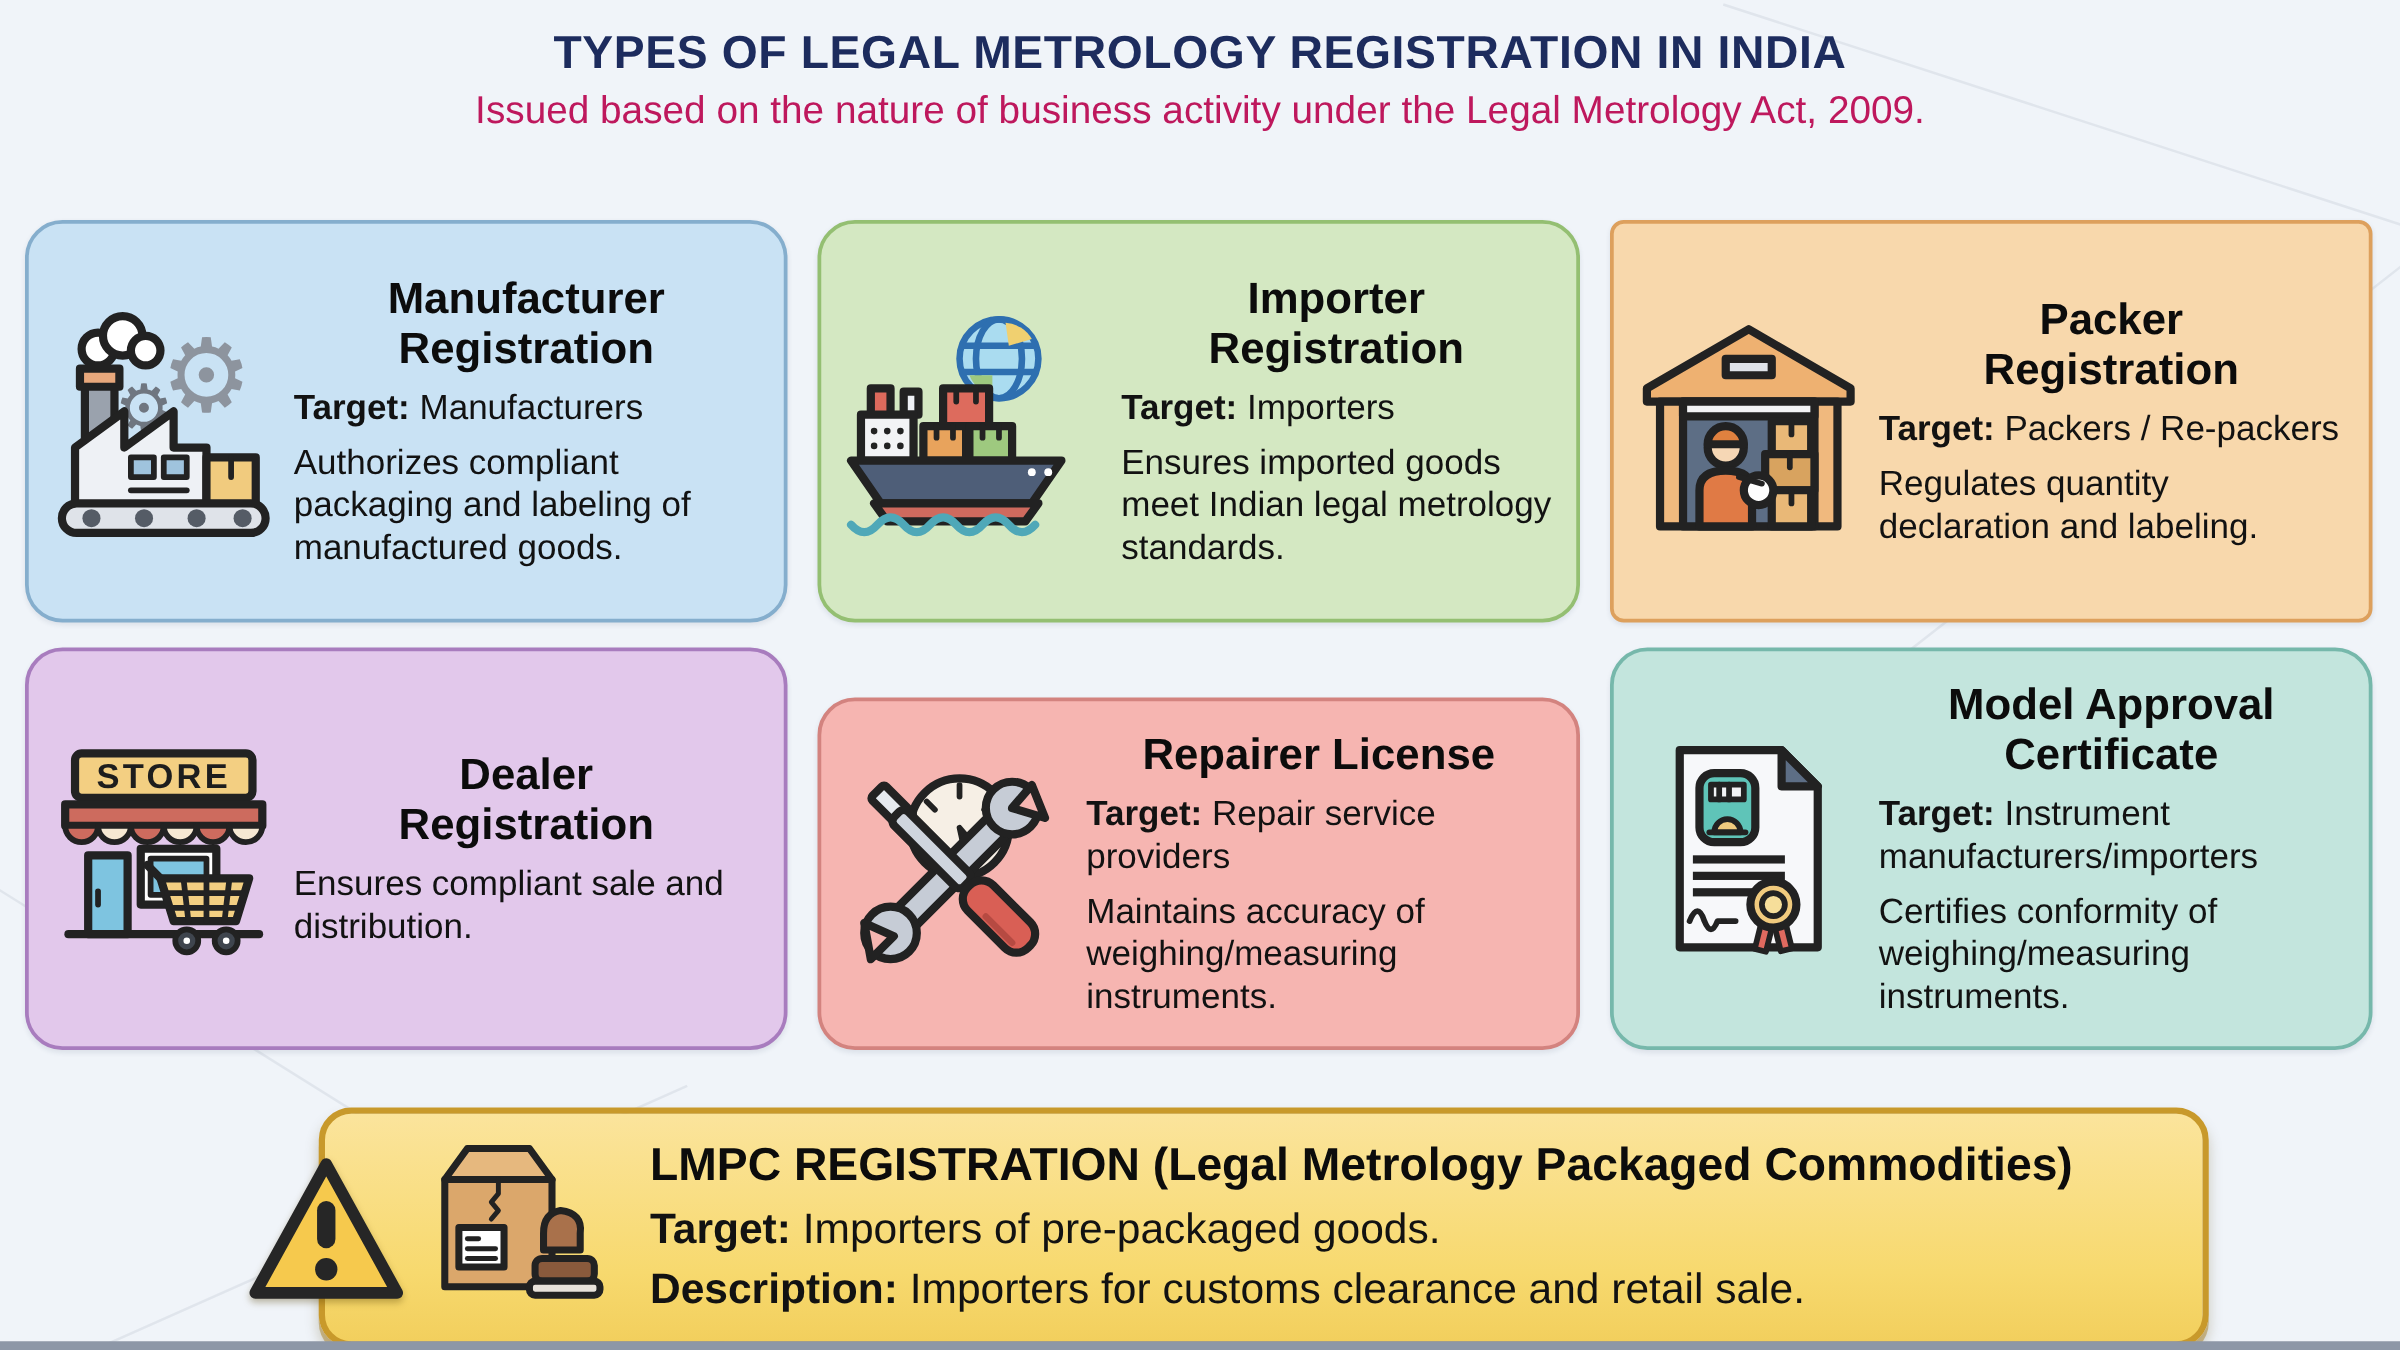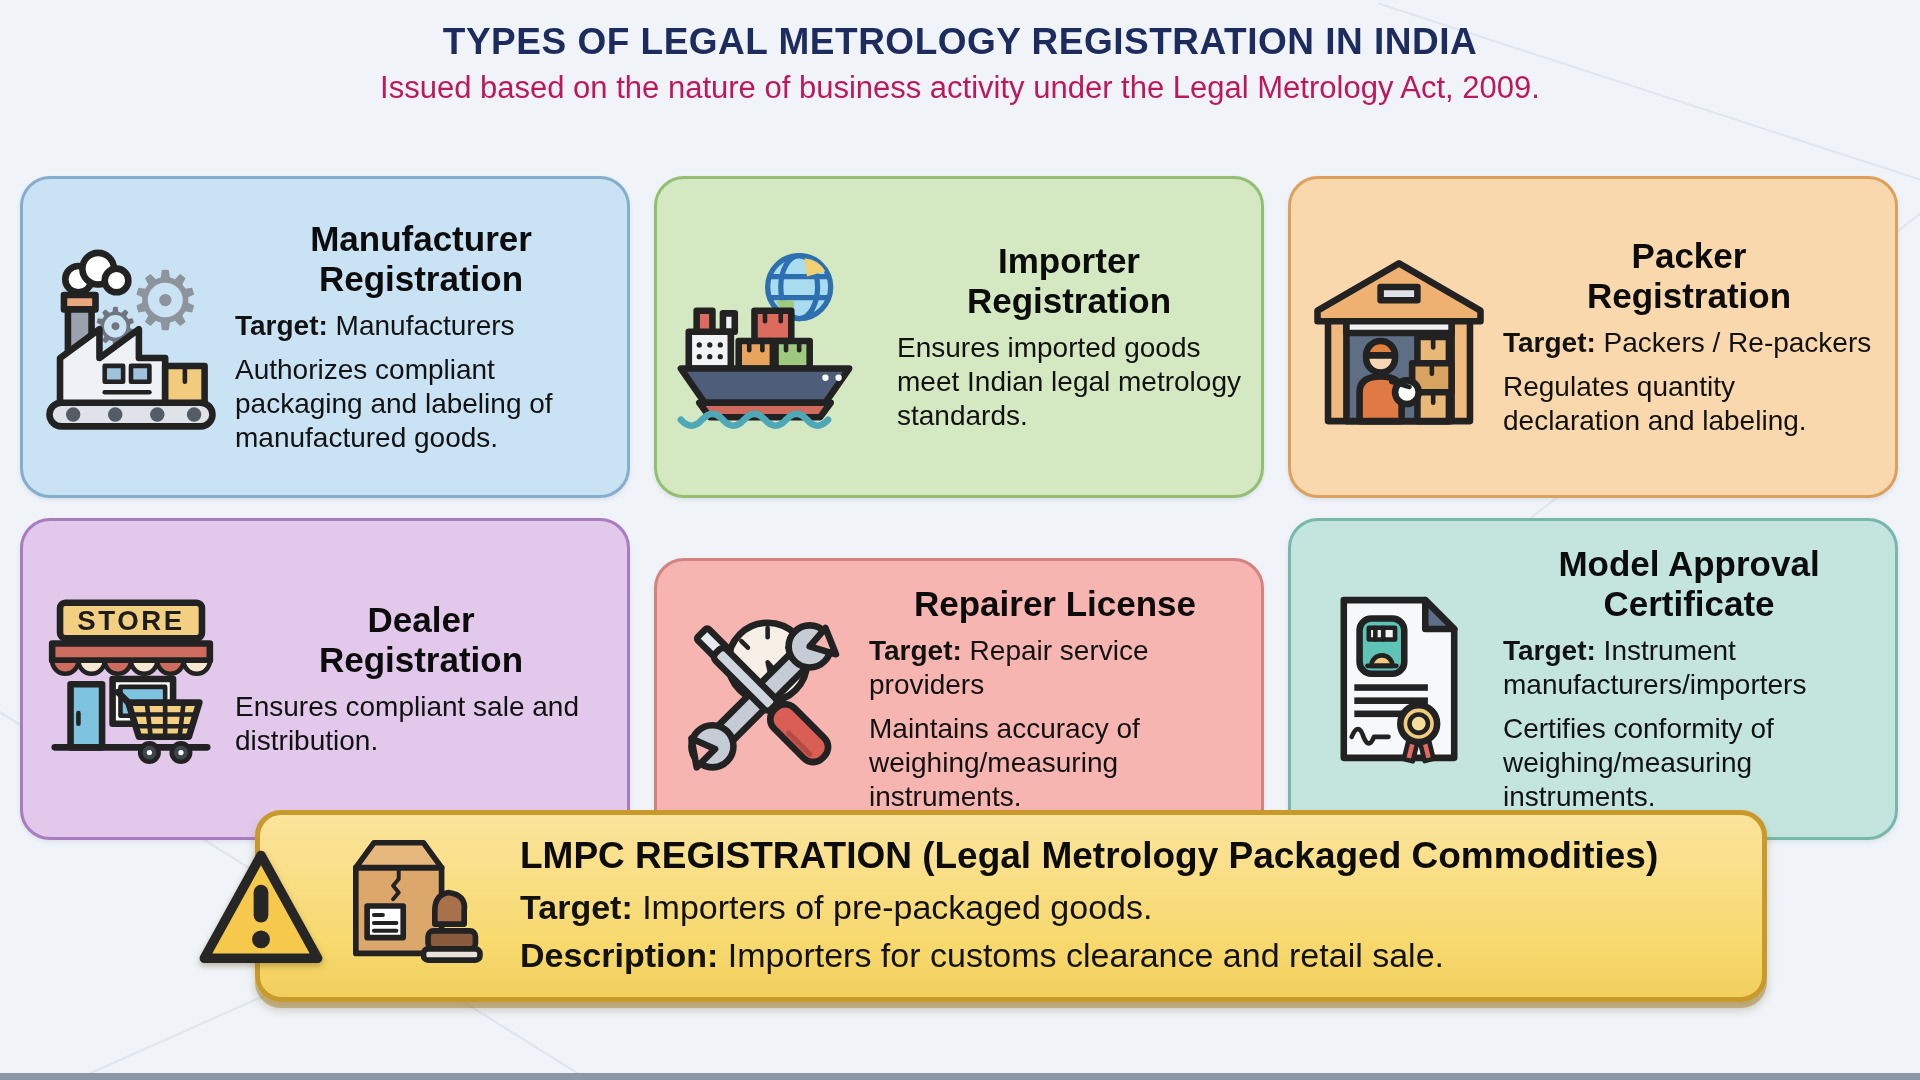--- a/index.html
+++ b/index.html
@@ -20,21 +20,21 @@
     grid-template-columns:repeat(3,1fr);grid-auto-rows:322px;gap:20px 24px;z-index:2;}
   .card{border:3px solid;border-radius:30px;display:flex;align-items:center;
     padding:10px 20px 10px 10px;box-sizing:border-box;box-shadow:0 2px 4px rgba(40,60,90,.10);}
   .card-icon{flex:0 0 196px;display:flex;align-items:center;justify-content:center;}
   .card-icon svg{width:184px;height:220px;}
   .card-body{flex:1;padding-left:6px;}
   .card-title{margin:0 0 10px 0;font-size:35px;line-height:1.14;font-weight:800;color:#0c0c0c;white-space:pre-line;text-align:center;}
   .line{margin:10px 0 0 0;font-size:28px;line-height:1.22;color:#121212;}
   .line strong{font-weight:700;}
 
-  .banner{position:absolute;left:255px;top:810px;width:1512px;height:192px;box-sizing:border-box;
+  .banner{position:absolute;left:255px;top:886px;width:1512px;height:192px;box-sizing:border-box;
     background:linear-gradient(180deg,#fbe49c 0%,#f7d96e 70%,#f2cf5d 100%);
     border:5px solid #c8992b;border-radius:26px;z-index:3;
     box-shadow:0 6px 0 rgba(164,122,24,.45),0 8px 10px rgba(90,70,10,.25);
     display:flex;align-items:center;padding:14px 30px 14px 66px;}
   .warning-wrap{position:absolute;left:-62px;top:32px;width:126px;height:126px;}
   .warning-wrap svg{width:126px;height:126px;filter:drop-shadow(0 3px 3px rgba(80,60,0,.35));}
   .banner-icon{flex:0 0 168px;display:flex;align-items:center;justify-content:center;}
   .banner-icon svg{width:162px;height:158px;}
   .banner-body{flex:1;padding-left:26px;}
   .banner-title{margin:0 0 10px 0;font-size:37px;font-weight:800;color:#0c0c0c;line-height:1.1;}
@@ -122,25 +122,26 @@
           <path d="M6,94 L134,94 L116,120 H24 Z" fill="#4e5e78" class="icon-outline"></path>
           <circle cx="116" cy="101" r="2.4" fill="#fff"></circle>
             <circle cx="126" cy="101" r="2.4" fill="#fff"></circle>
           <path d="M20,120 L120,120 L112,131 H28 Z" fill="#cf6a5e" class="icon-outline"></path>
           <path d="M6,133 q8,9 16,0 t16,0 t16,0 t16,0 t16,0 t16,0 t16,0" fill="none" stroke="#4fa8b8" stroke-width="5" stroke-linecap="round"></path>
         </svg>
       </div>
       <div class="card-body">
         <h2 class="card-title">Importer
 Registration</h2>
+        <p class="line"><strong>Target:</strong> <span>Importers</span></p>
         <p class="line">Ensures imported goods meet Indian legal metrology standards.</p>
       </div>
     </section>
 
-    <section class="card" style="background-color: rgb(248, 216, 172); border-color: rgb(221, 160, 93);">
+    <section class="card" style="background-color: rgb(248, 216, 172); border-color: rgb(221, 160, 93); border-radius: 11px;">
       <div class="card-icon">
         <svg viewBox="0 0 140 140">
           <path d="M8,50 L70,14 L132,50 L132,58 L8,58 Z" fill="#eeb171" class="icon-outline"></path>
           <rect x="56" y="32" width="28" height="10" fill="#dfe3e9" class="icon-outline"></rect>
           <path d="M16,58 h108 v76 h-108 z" fill="#f0b97e" class="icon-outline"></path>
           <rect x="30" y="58" width="80" height="76" fill="#5d6e85" class="icon-outline"></rect>
           <rect x="30" y="58" width="80" height="9" fill="#f2f3f5" class="icon-outline"></rect>
           <rect x="84" y="70" width="24" height="20" fill="#e9b877" class="icon-outline"></rect>
           <rect x="80" y="90" width="30" height="22" fill="#d8a35f" class="icon-outline"></rect>
           <rect x="84" y="112" width="24" height="22" fill="#e9b877" class="icon-outline"></rect>

